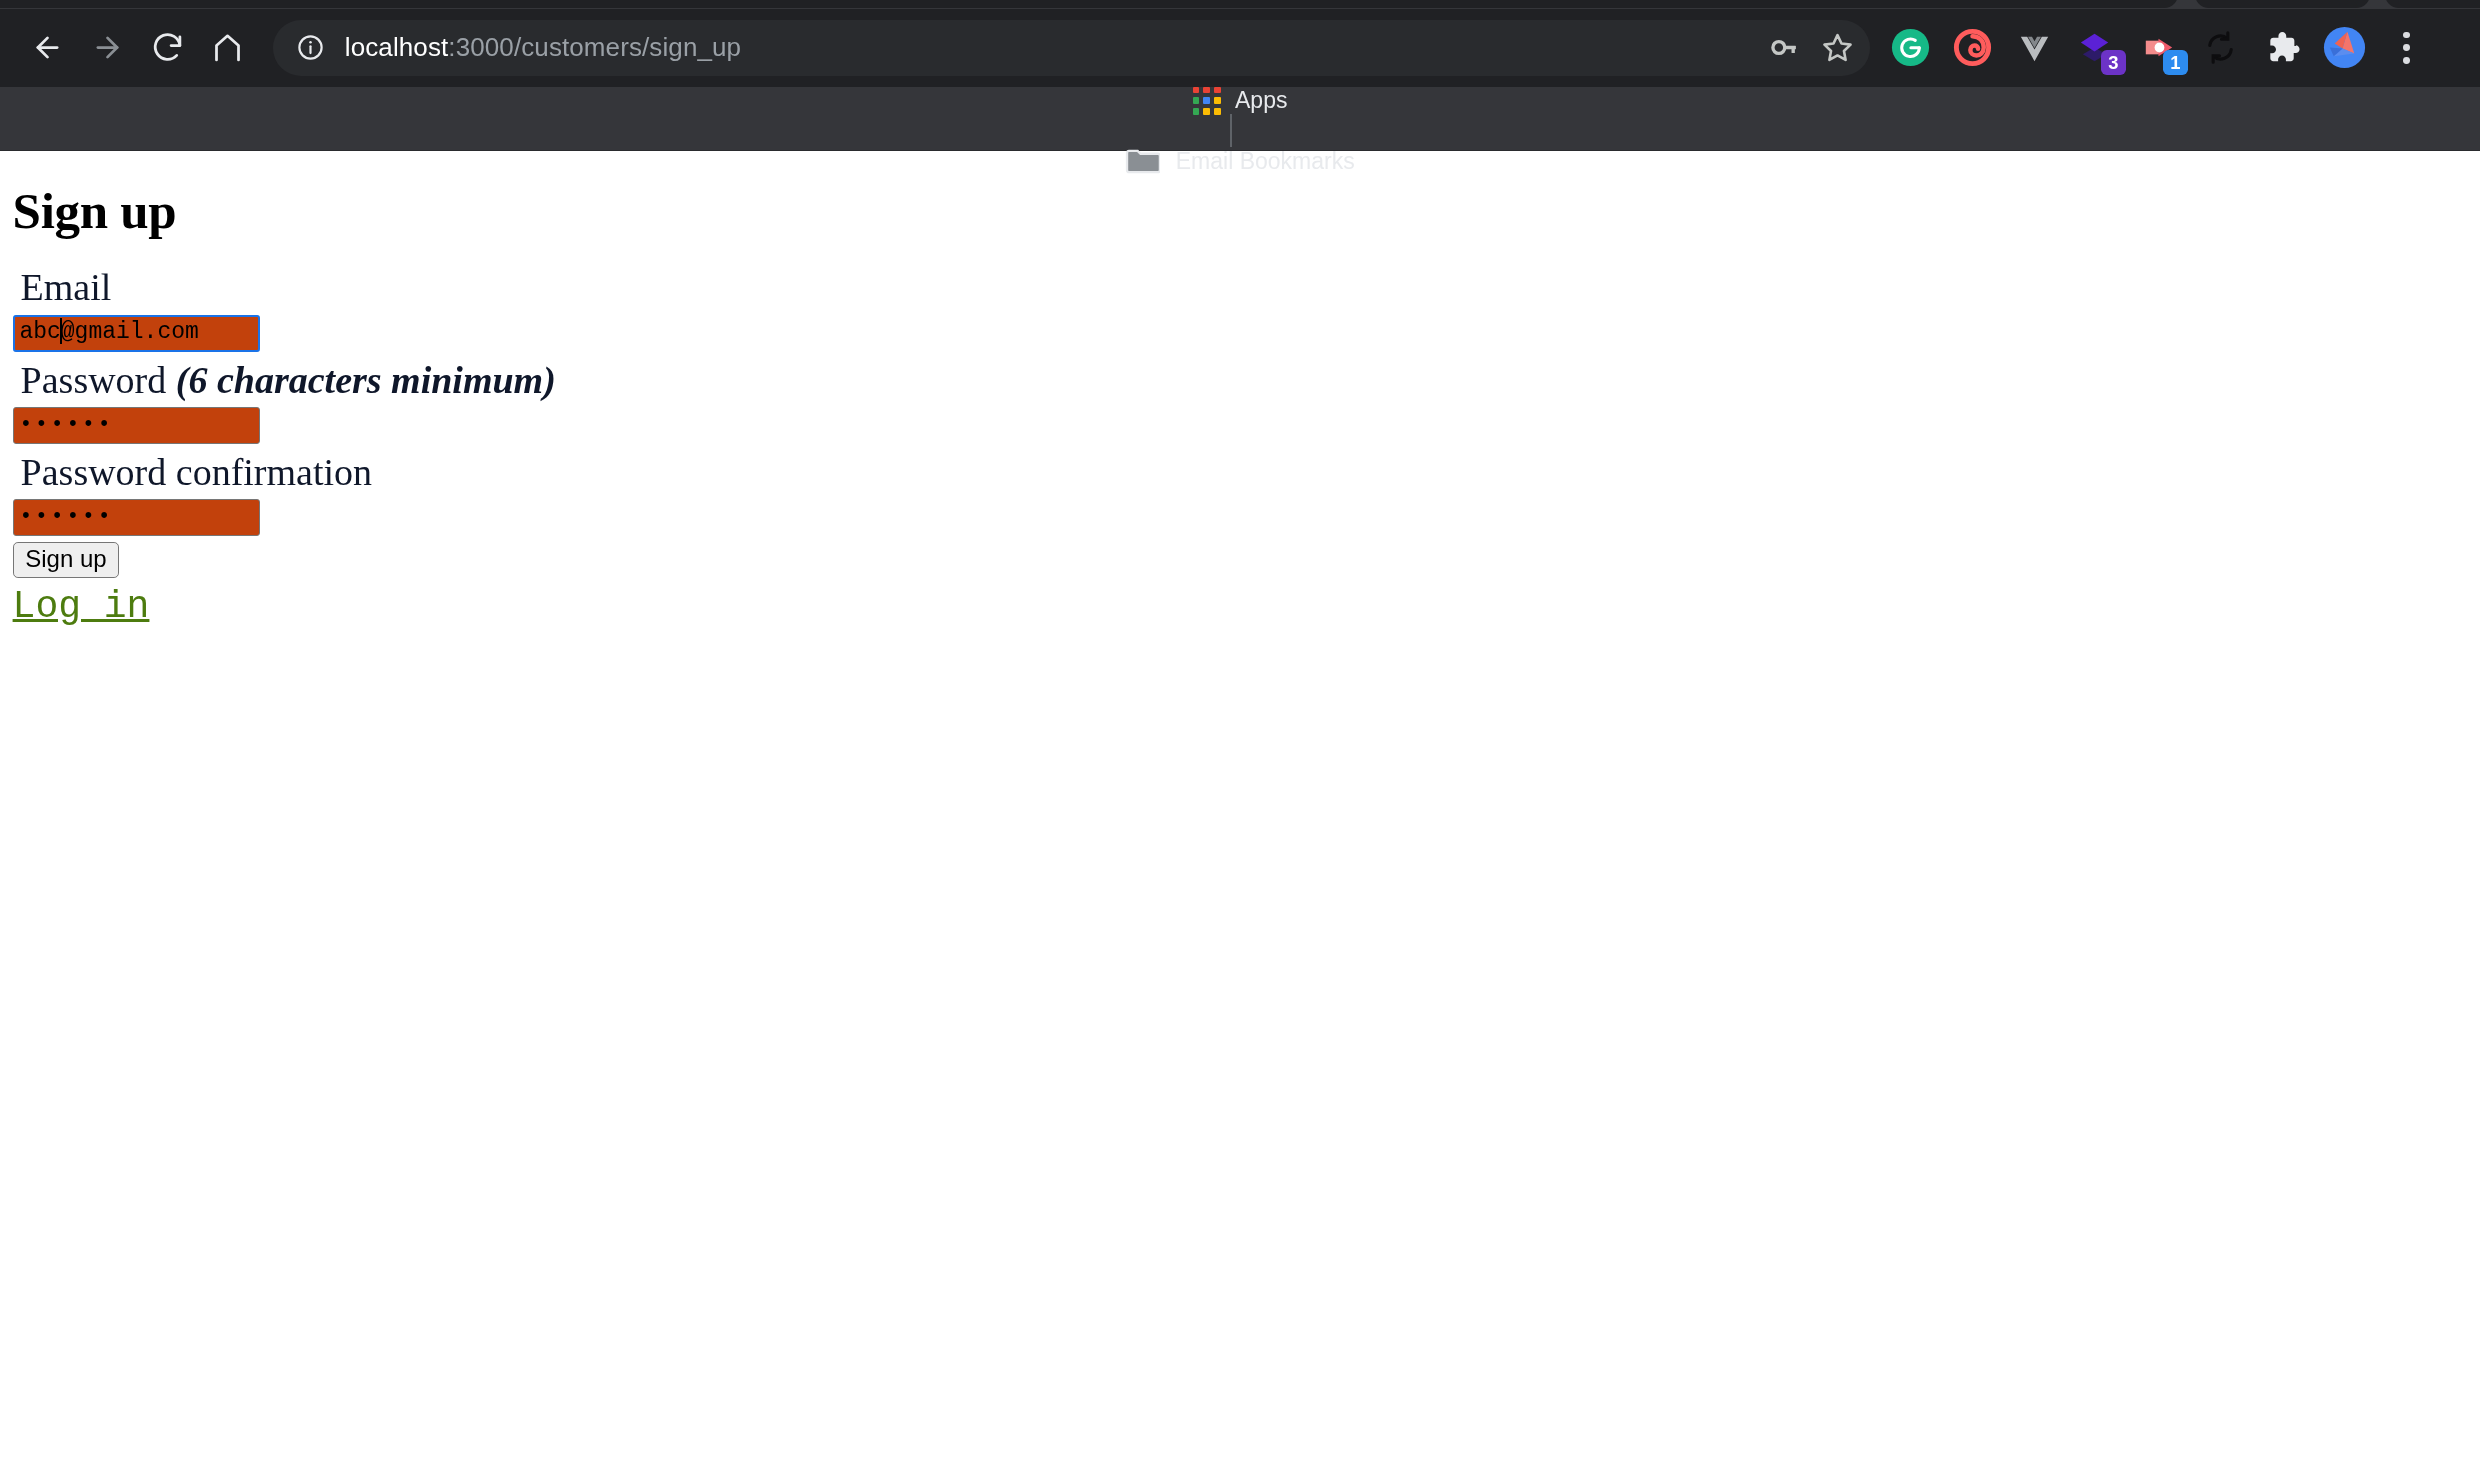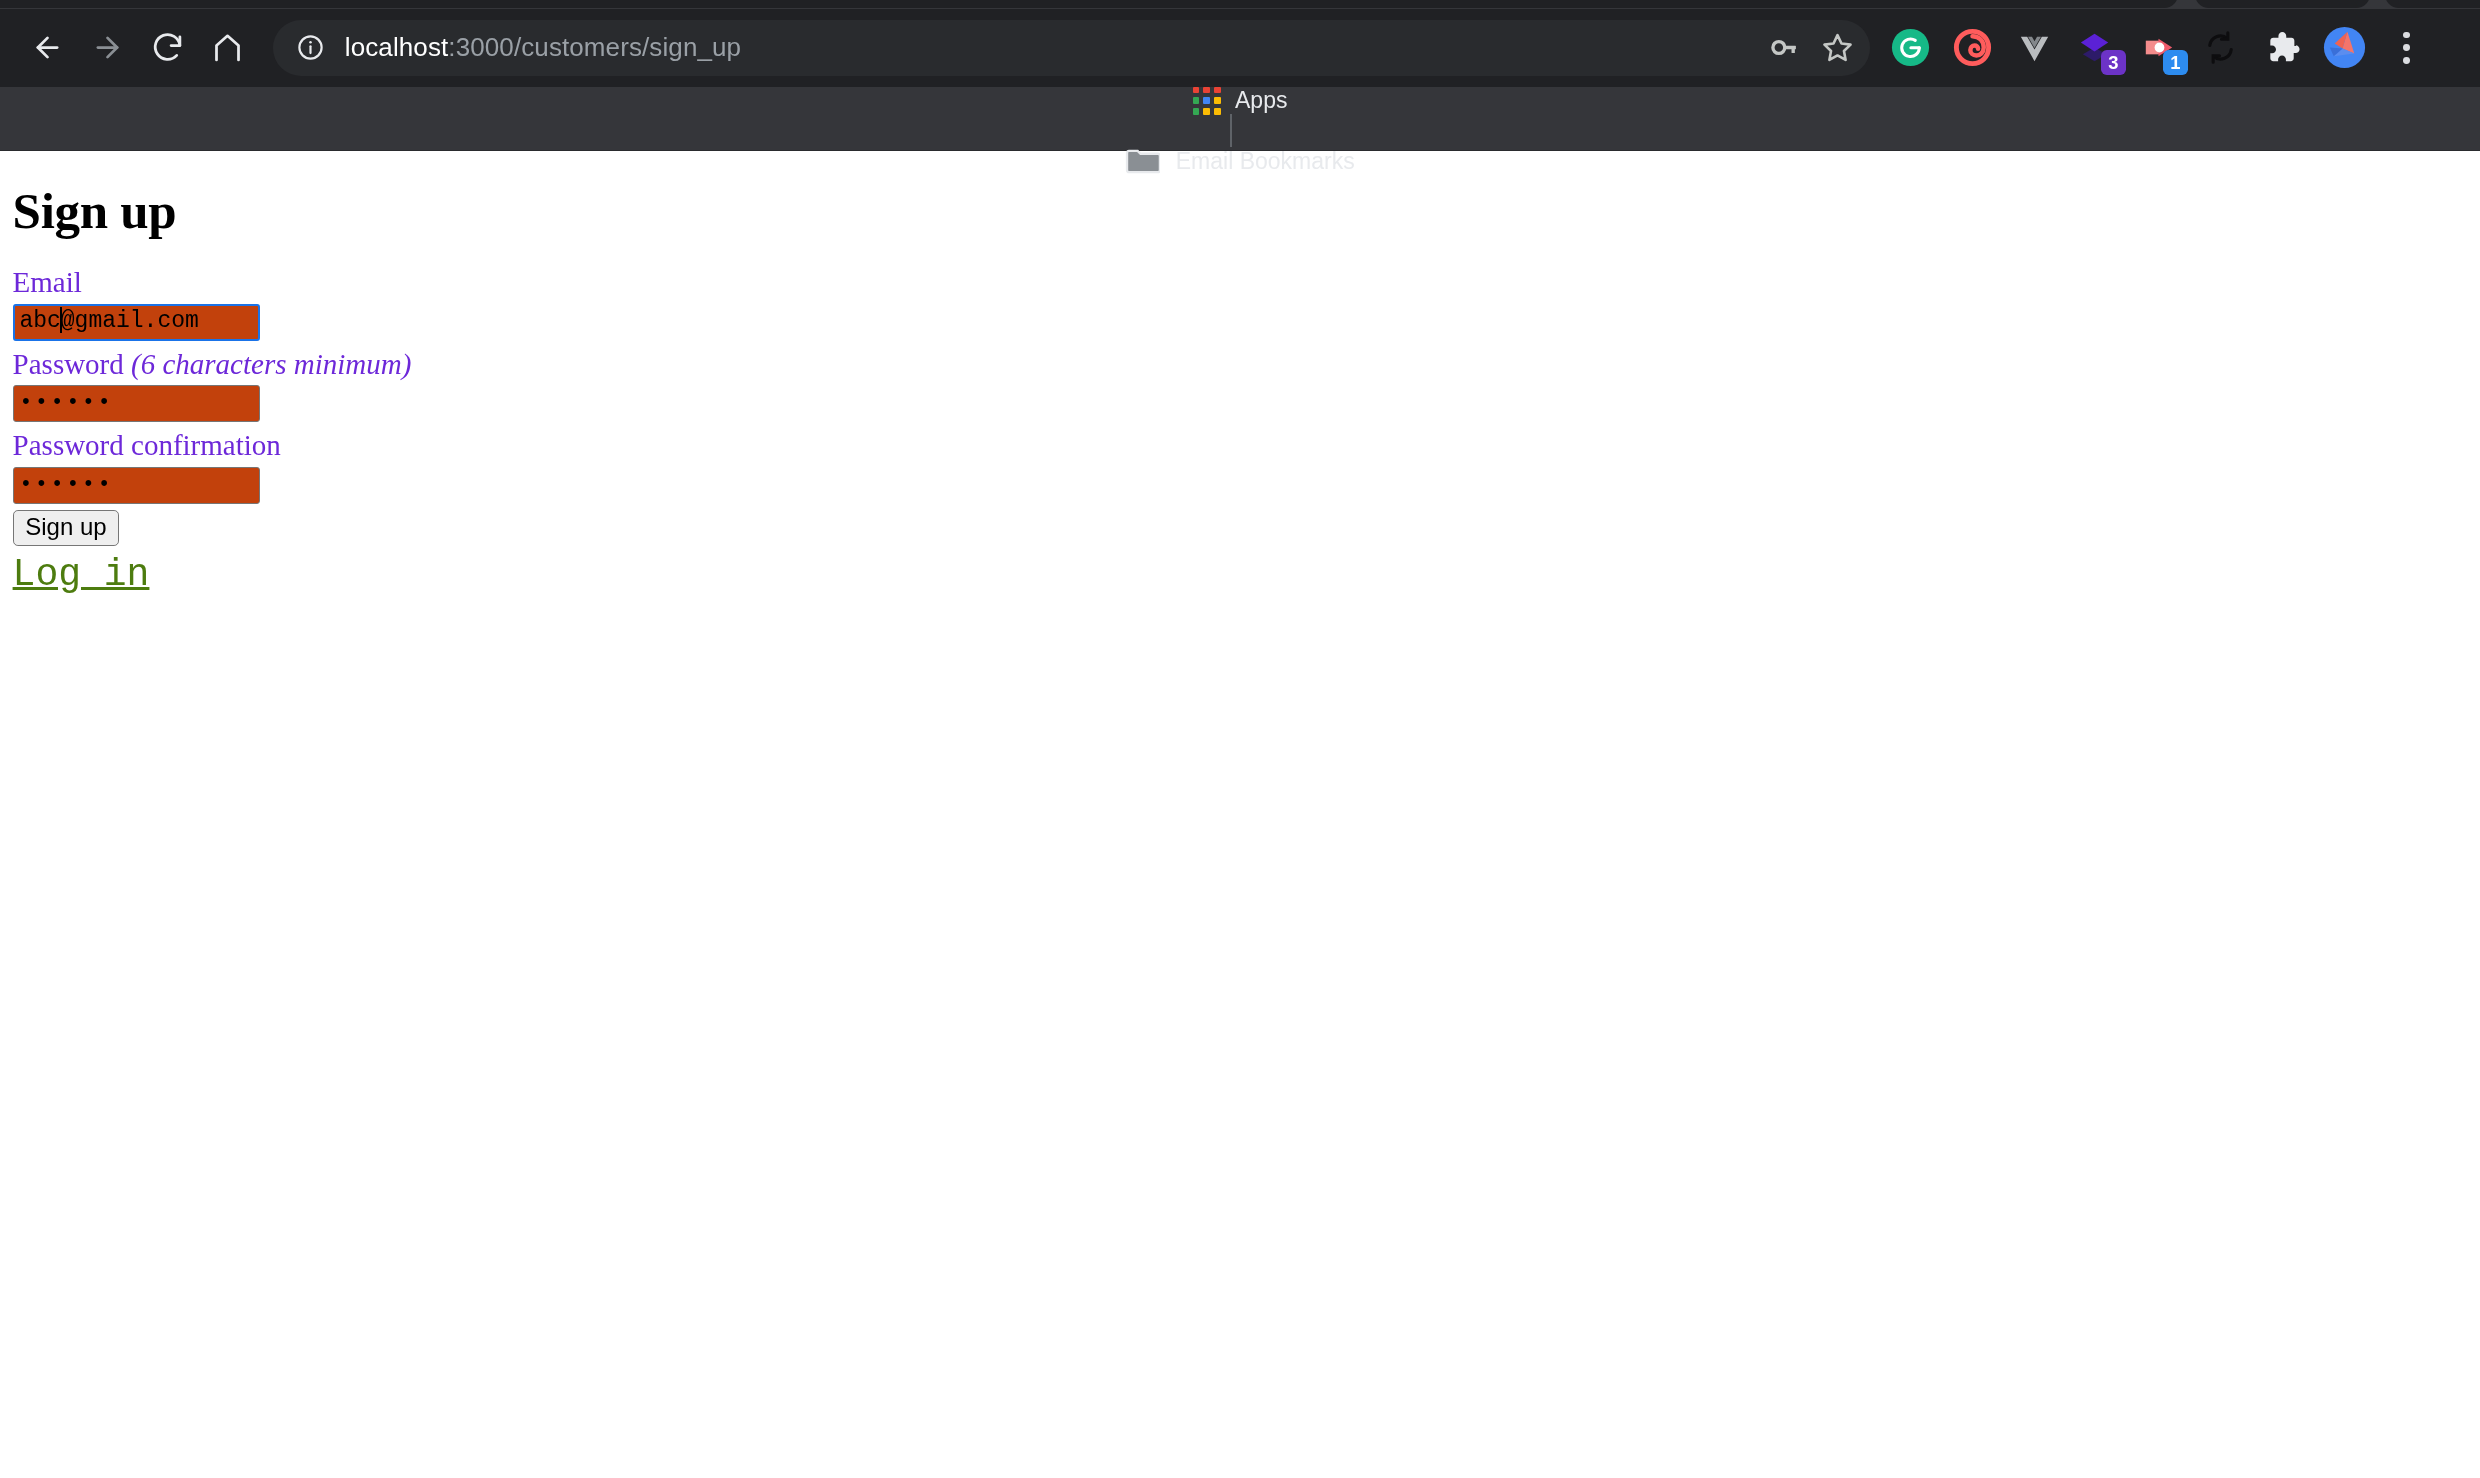--- a/index.html
+++ b/index.html
@@ -225,29 +225,29 @@
     font-family: "Liberation Serif", "DejaVu Serif", serif;
     font-size: 51px;
     font-weight: bold;
     color: #000;
     margin: 34px 0 27px 0;
     line-height: 1.05;
     letter-spacing: -0.3px;
   }
   .field-label {
     font-family: "Liberation Serif", "DejaVu Serif", serif;
-    font-size: 29px;
-    color: #6d28d9;
+    font-size: 38px;
+    color: #0f172a;
     line-height: 1.2;
-    margin: 0;
+    margin: 8px;
     padding: 0;
   }
   .field-label em {
     font-style: italic;
-    font-weight: normal;
+    font-weight: bold;
   }
   .text-input {
     display: block;
     width: 247px;
     height: 37px;
     box-sizing: border-box;
     margin: 3.9px 0 5.8px 0;
     padding: 1.9px 5.8px;
     font-family: Liberation Mono, monospace;
     font-size: 23px;

